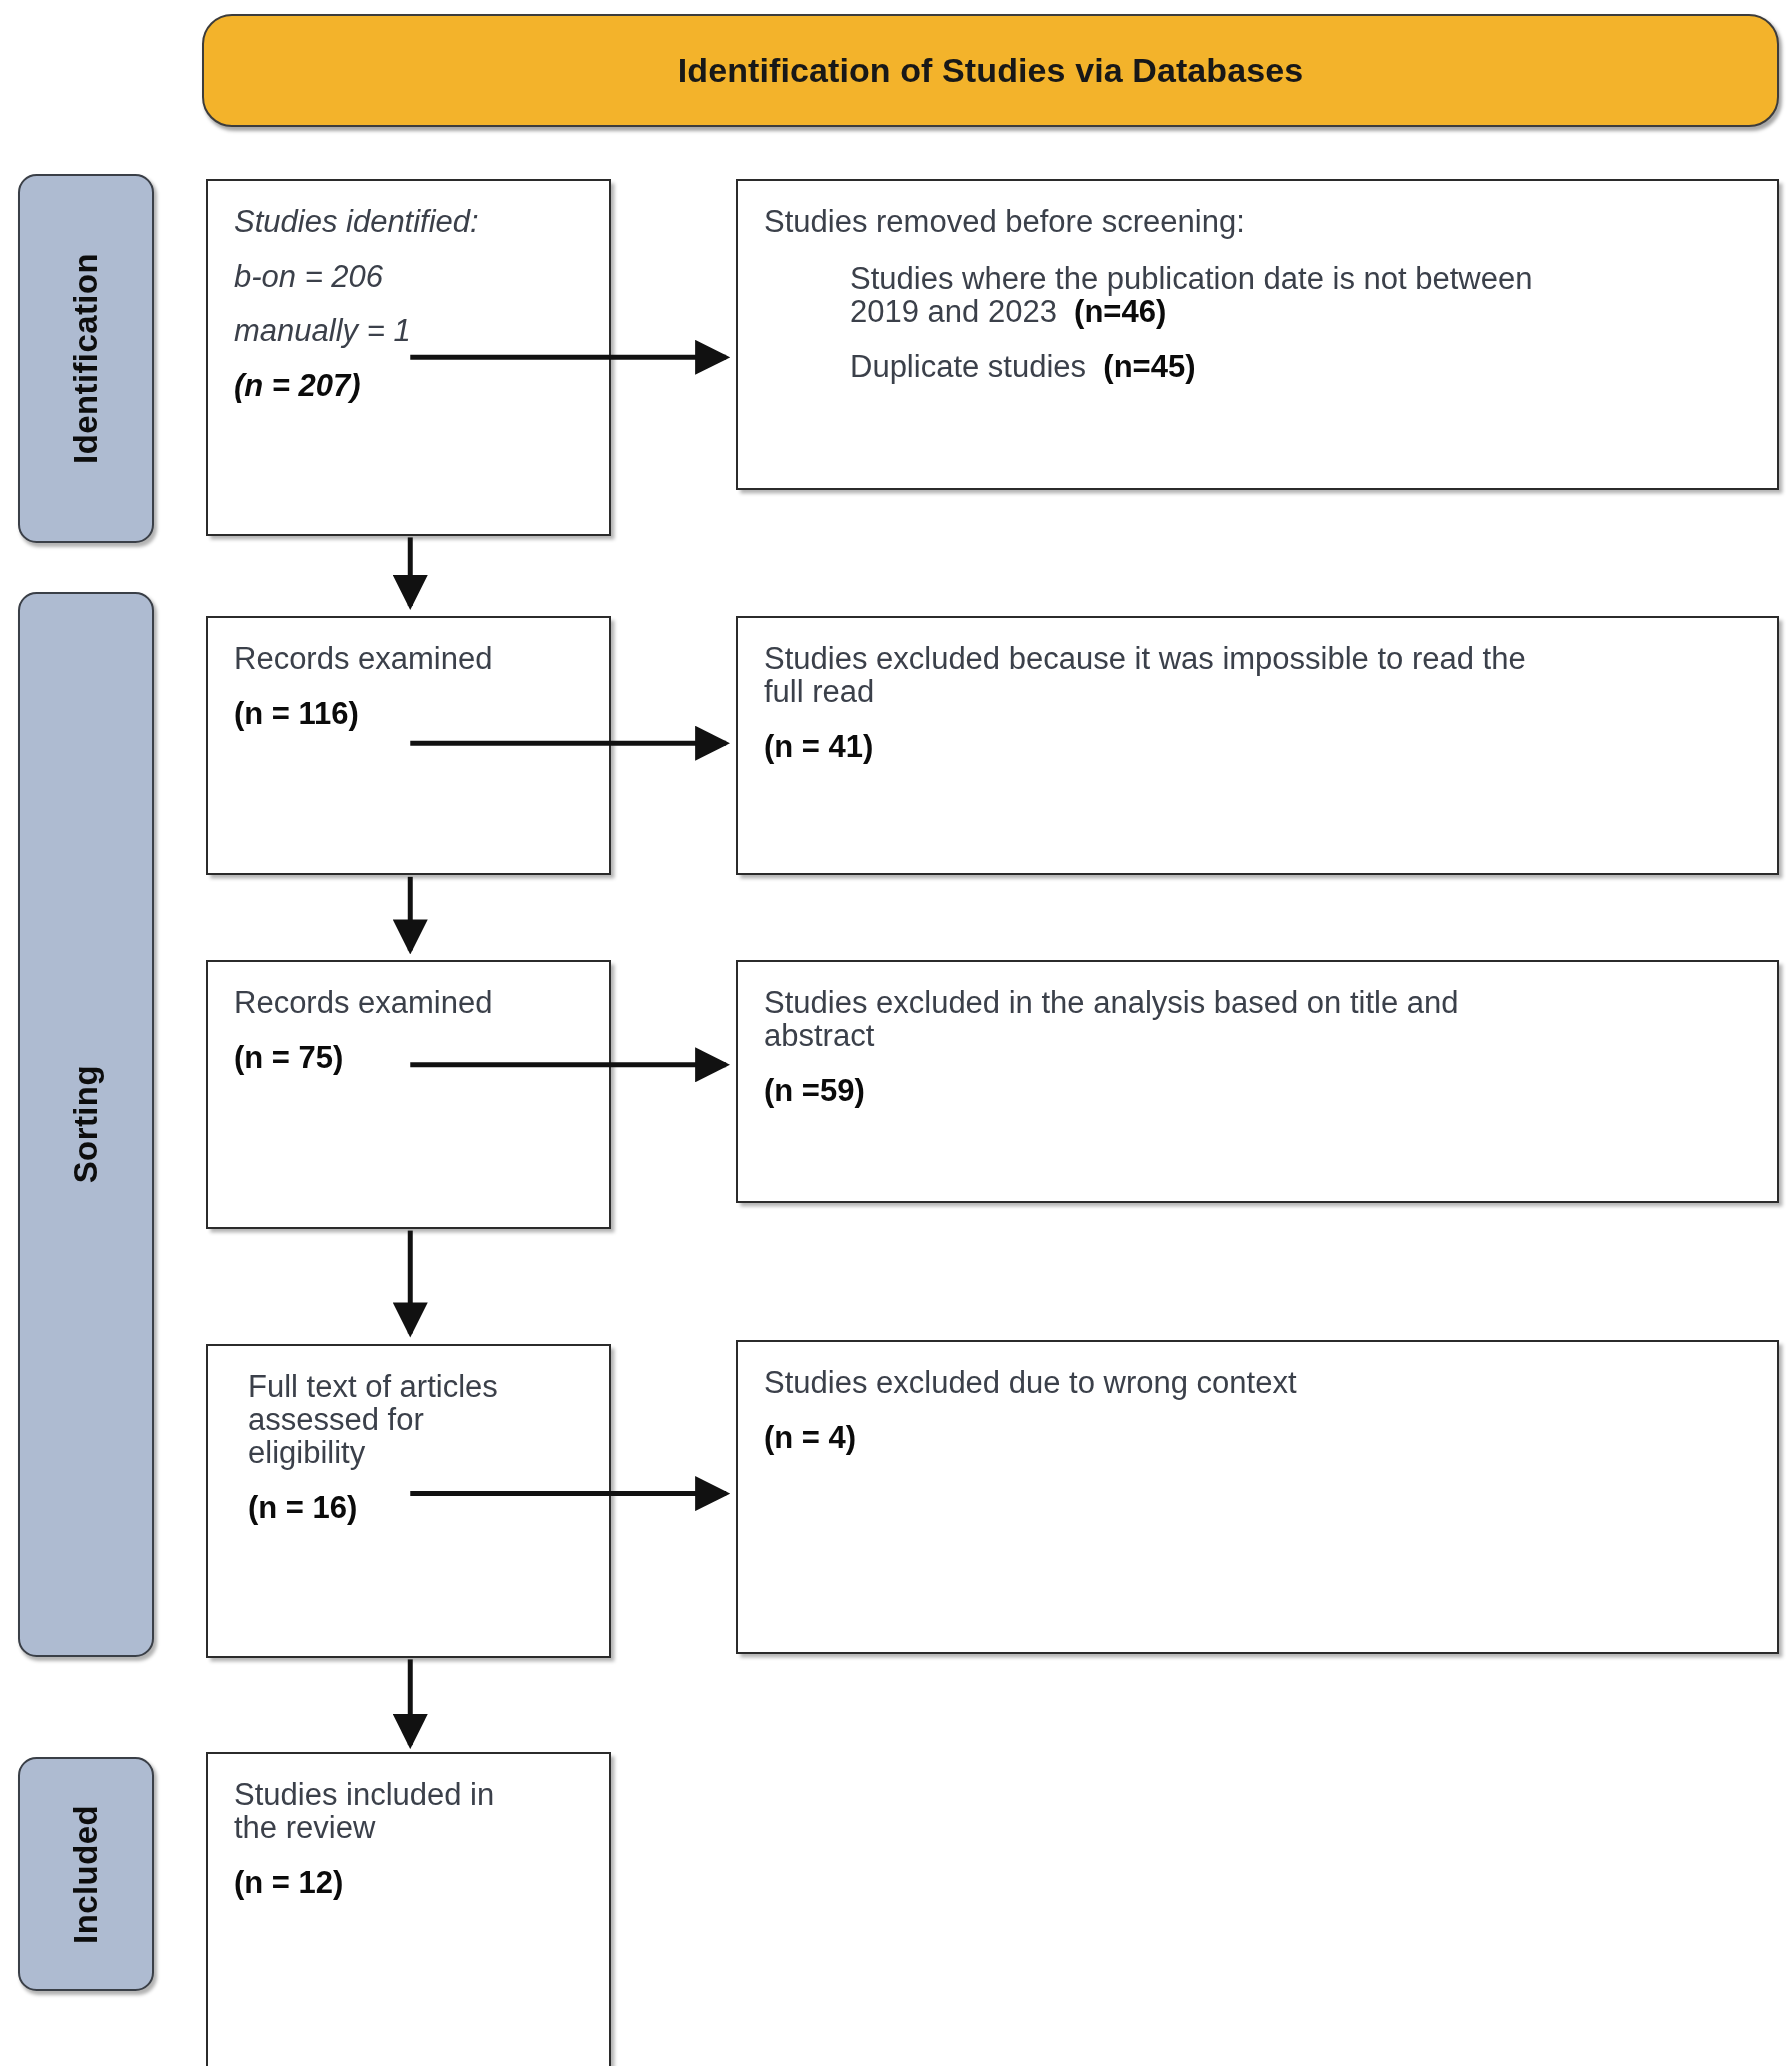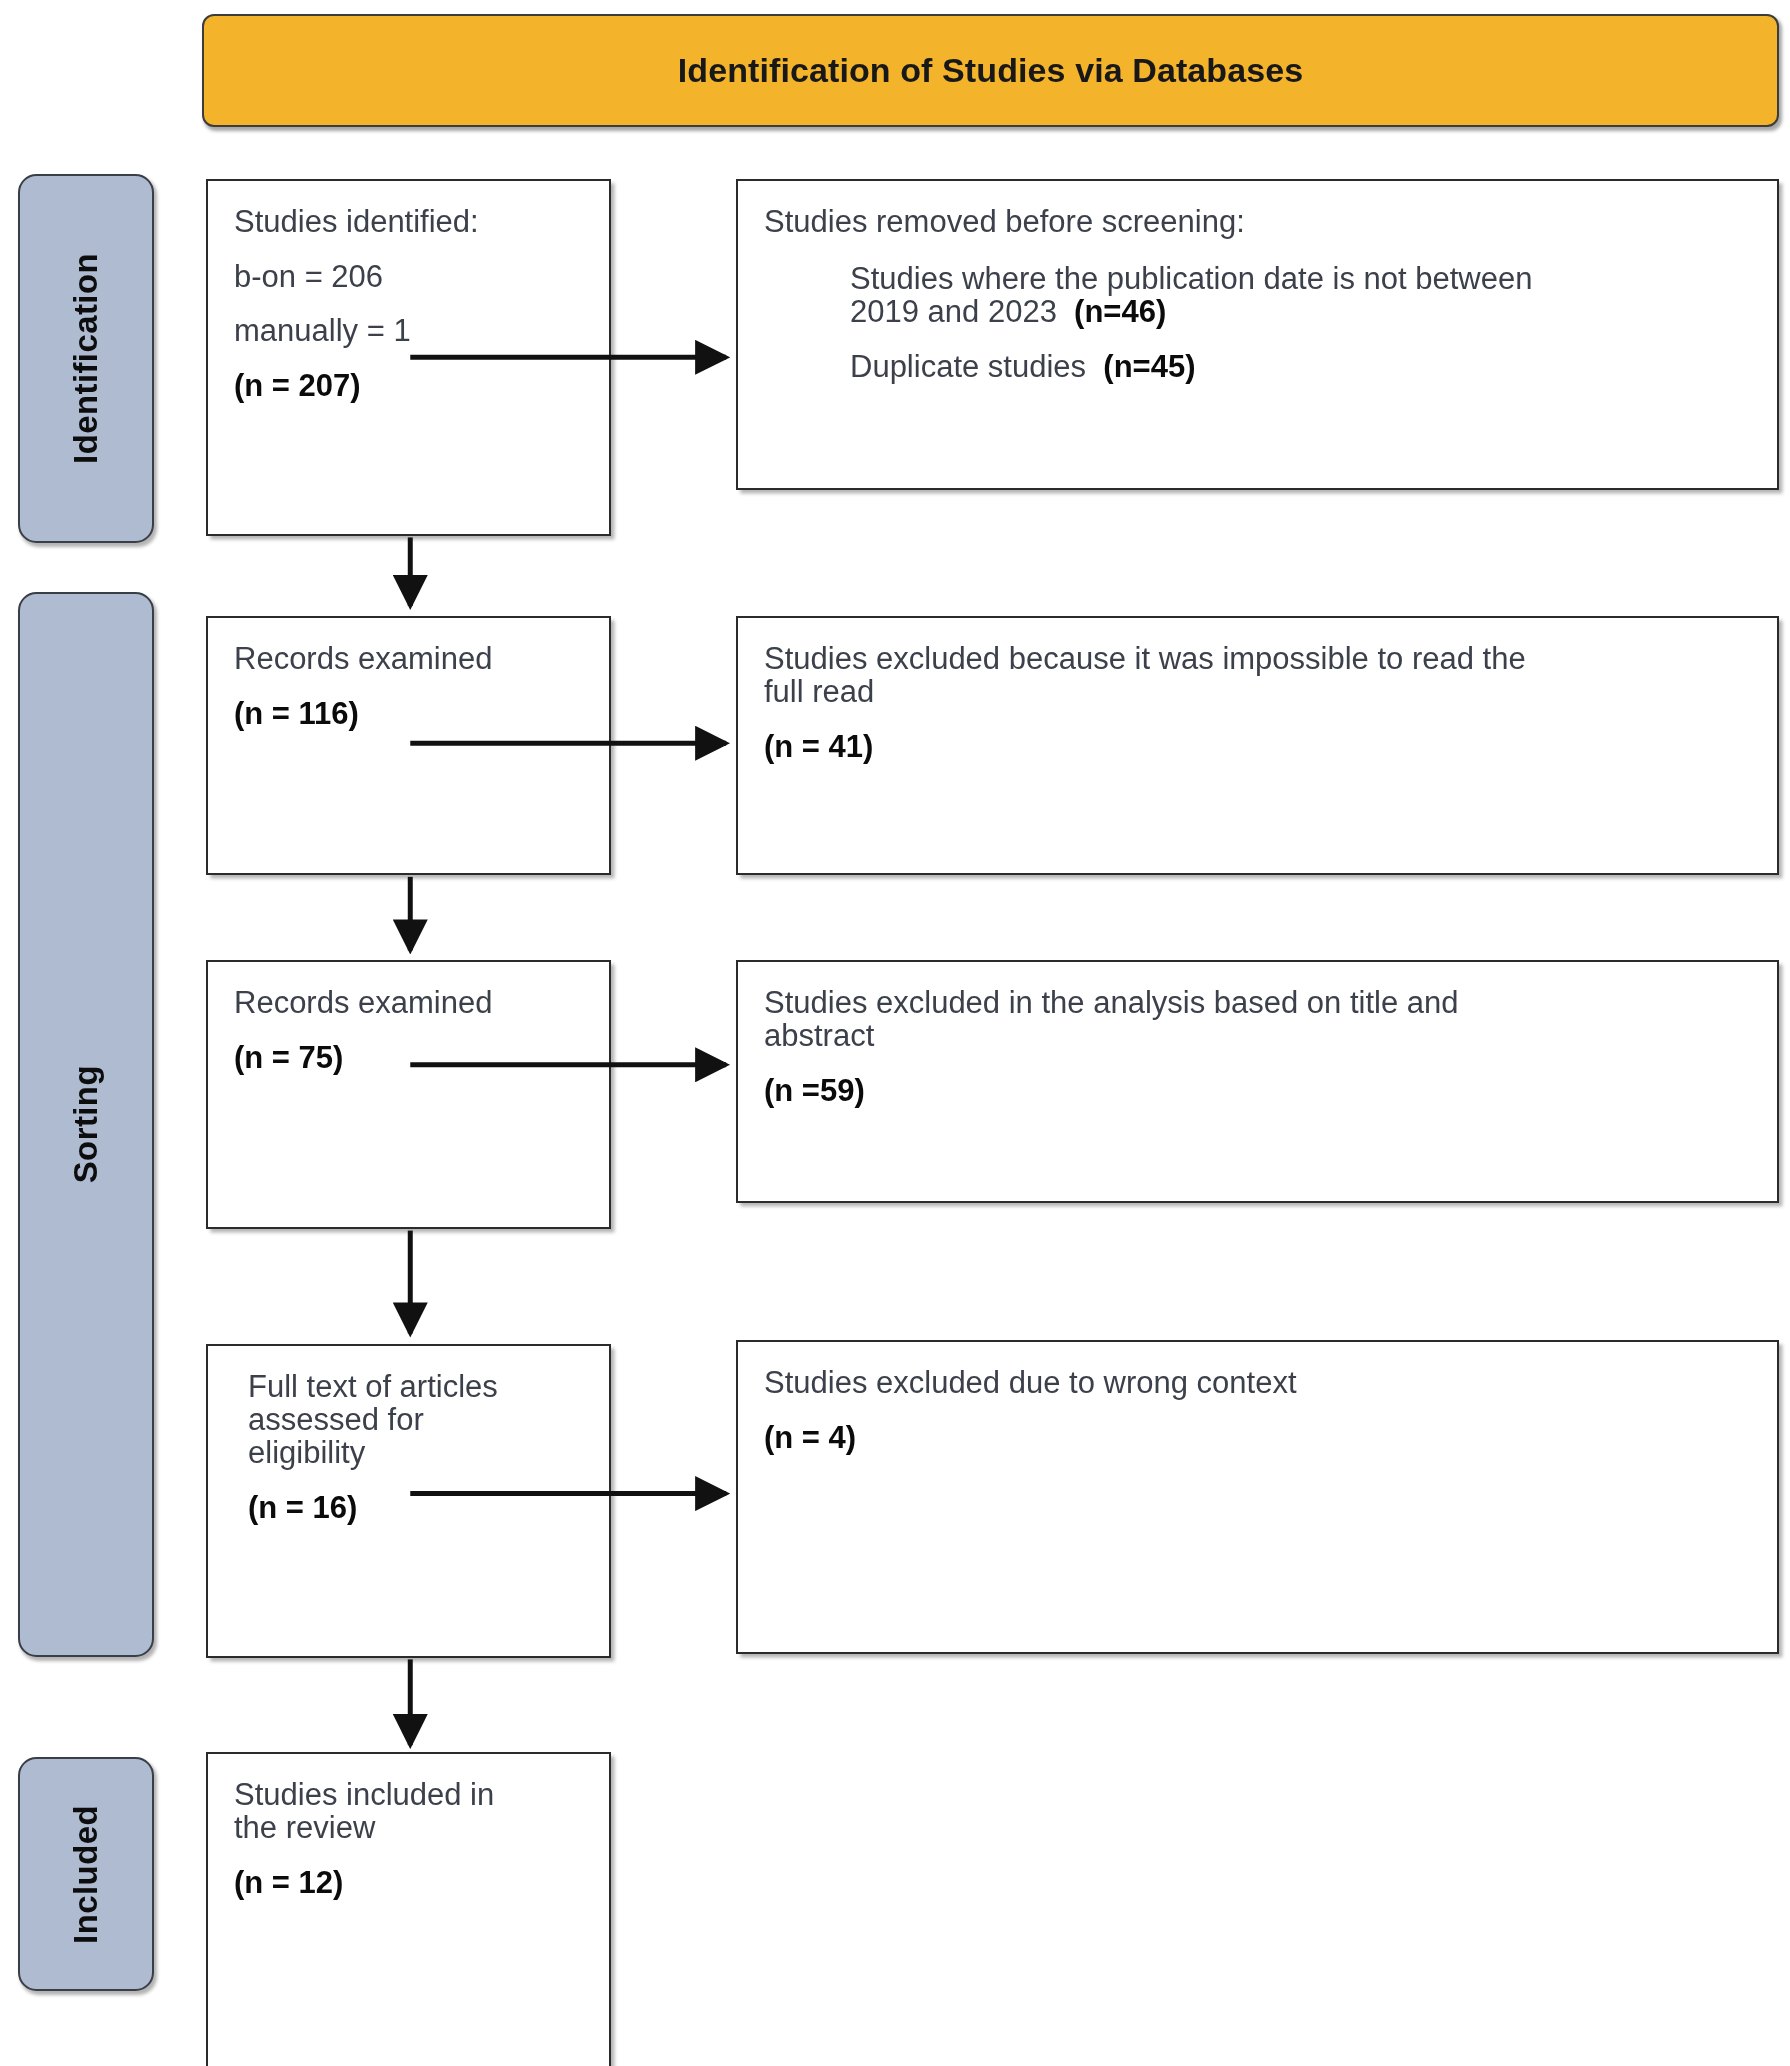--- a/index.html
+++ b/index.html
@@ -10,21 +10,21 @@
     -webkit-font-smoothing:antialiased;
   }
 
   .stage{position:absolute;left:0;top:0;width:1791px;height:2066px;}
 
   
   .banner{
     position:absolute;left:202px;top:14.3px;width:1577px;height:113px;
     background:#F3B32B;
     border:2.1px solid #3c3c3c;
-    border-radius:12px;
+    border-radius:30px;
     box-shadow:2.9px 3.6px 3.6px rgba(0,0,0,.35);
     display:flex;align-items:center;justify-content:center;
     box-sizing:border-box;
   }
   .banner-title{
     font-size:34px;font-weight:bold;color:#181818;letter-spacing:0.1px;
     text-align:center;line-height:1.1;
   }
 
   
@@ -50,21 +50,21 @@
   .box{
     position:absolute;background:#ffffff;
     border:2.9px solid #2b2b2b;
     box-shadow:3.6px 3.6px 3.6px rgba(0,0,0,.3);
     box-sizing:border-box;
     padding:24px 26px 14.3px 26px;
   }
   .box-left{left:206px;width:405px;}
   .box-right{left:736px;width:1043px;}
 
-  #box-identified   {top:179px; height:357px;}
+  #box-identified   {top:179px; height:357px;font-style:italic;}
   #box-removed      {top:179px; height:311px;}
   #box-examined-116 {top:616px; height:259px;}
   #box-excluded-41  {top:616px; height:259px;}
   #box-examined-75  {top:960px;height:269px;}
   #box-excluded-59  {top:960px;height:243px;}
   #box-fulltext-16  {top:1344px;height:314px;padding-left:40px;}
   #box-excluded-4   {top:1340px;height:314px;}
   #box-included-12  {top:1752px;height:369px;}
 
   .line{

